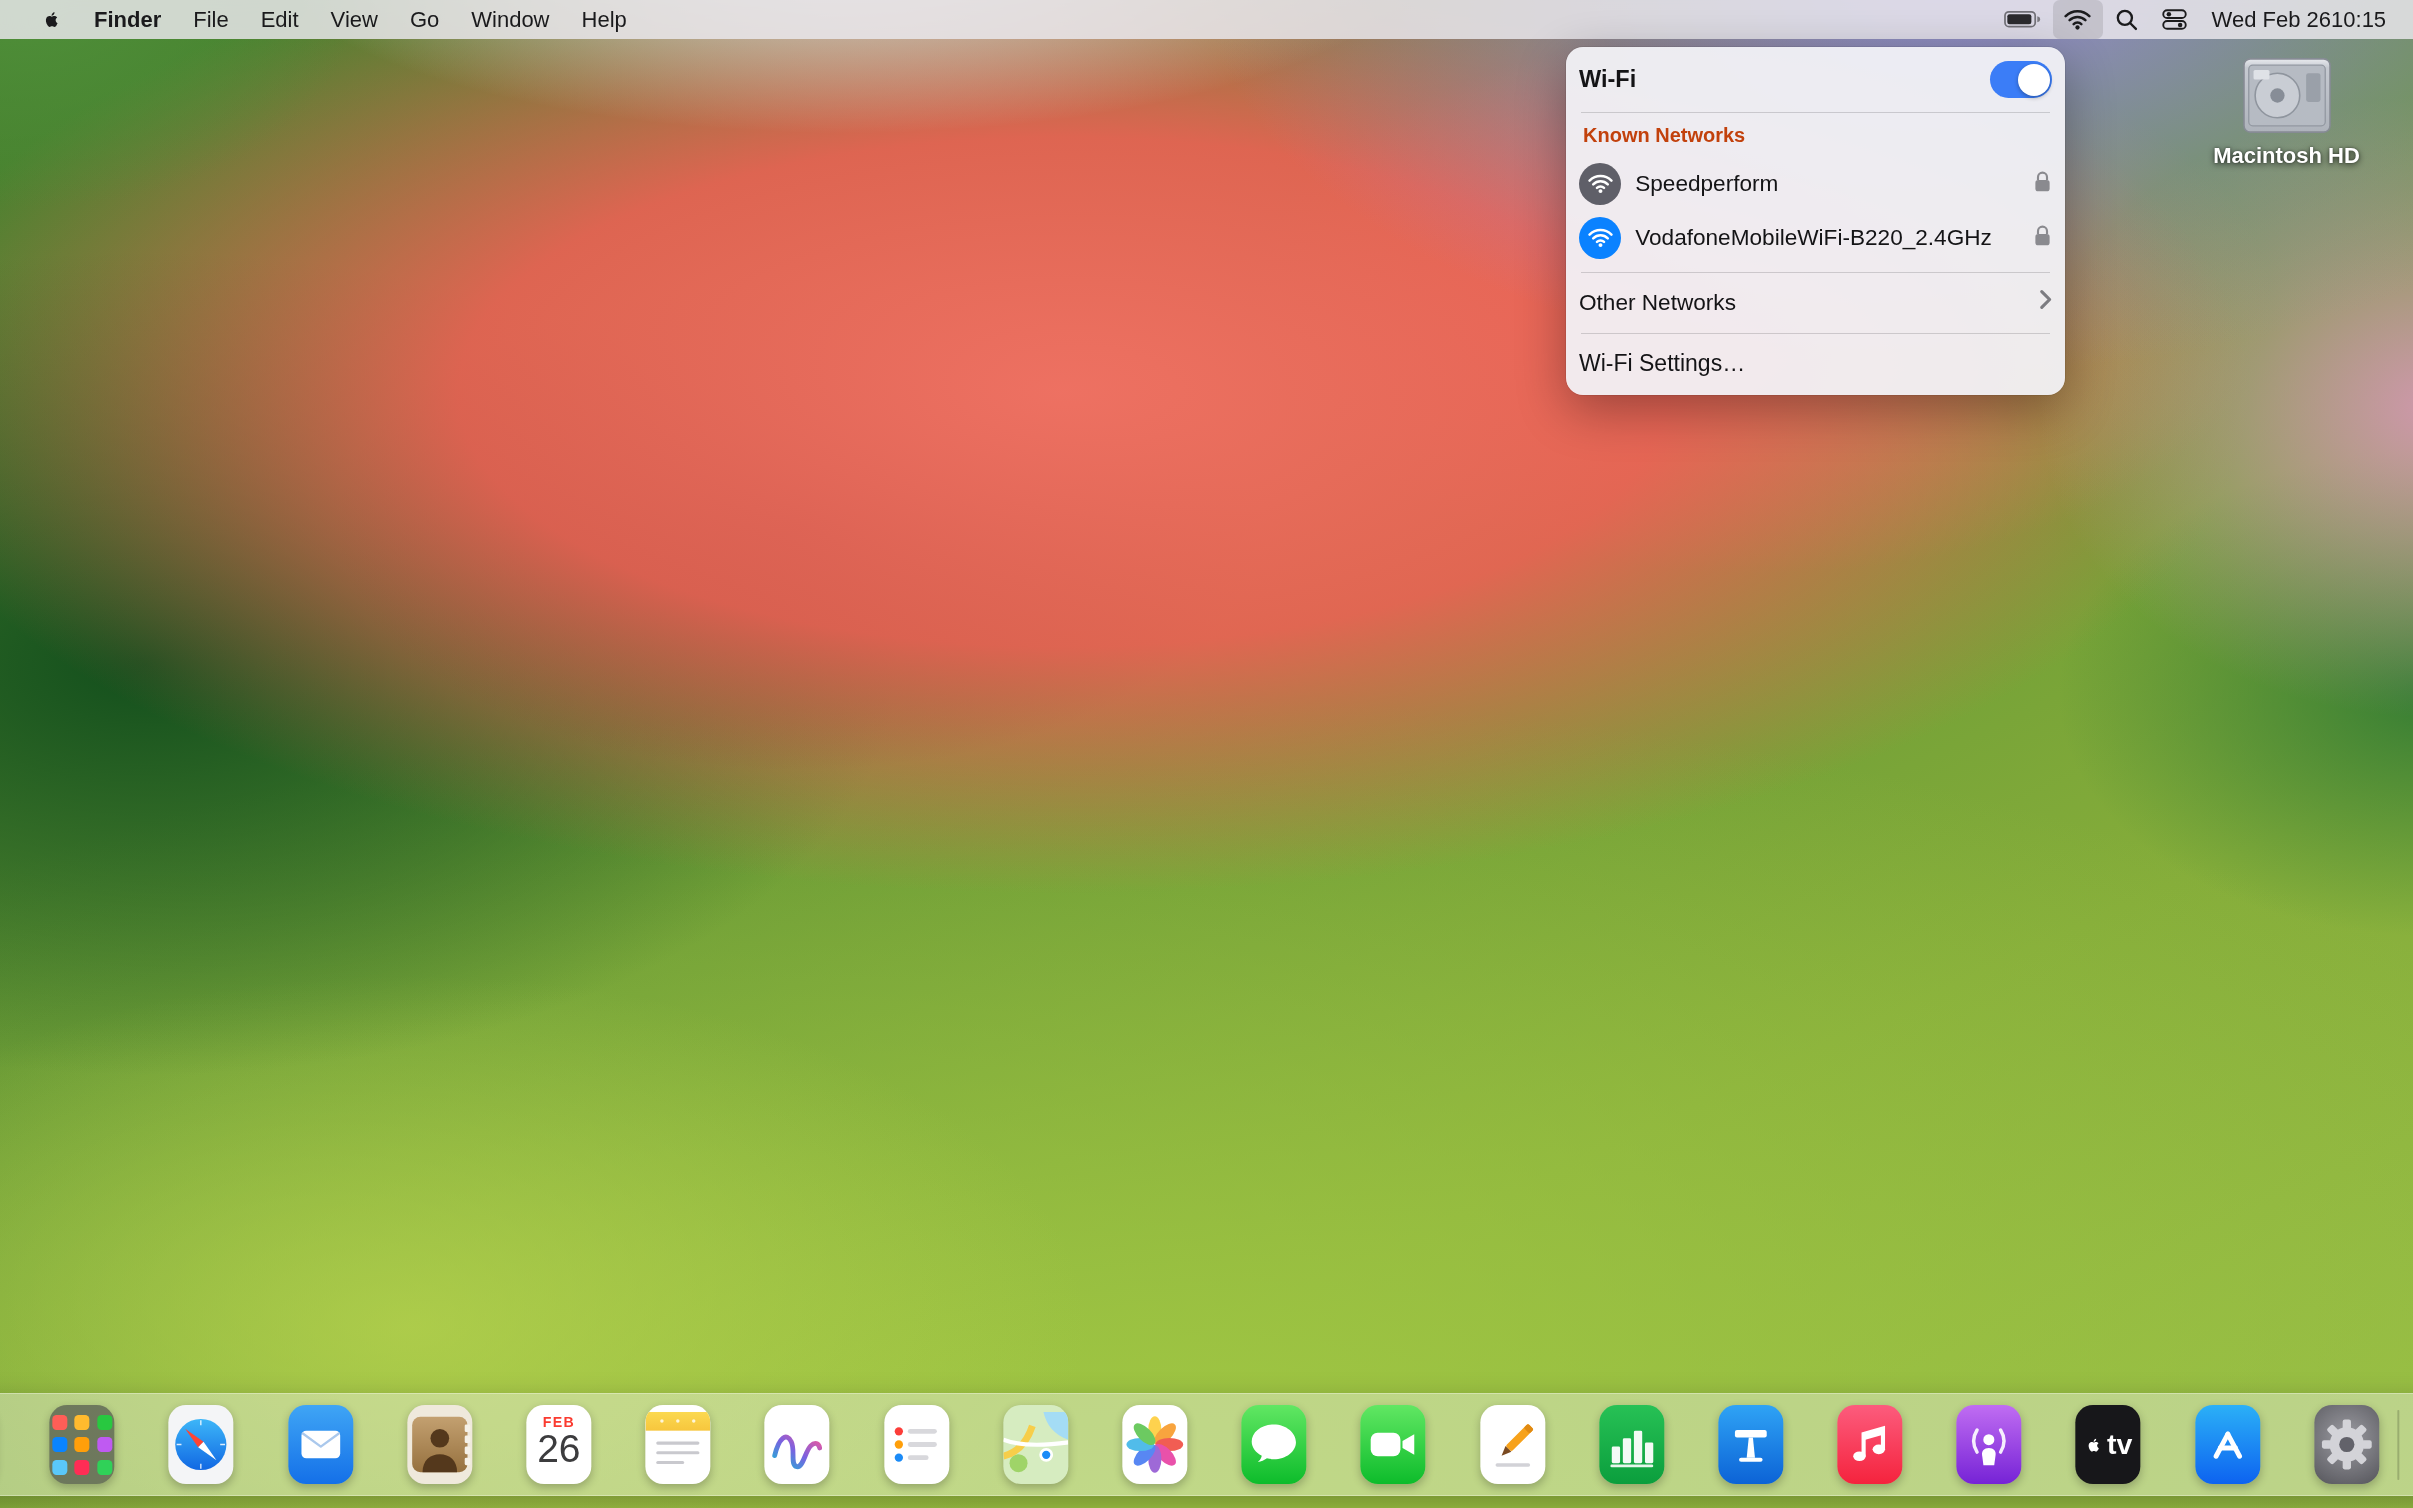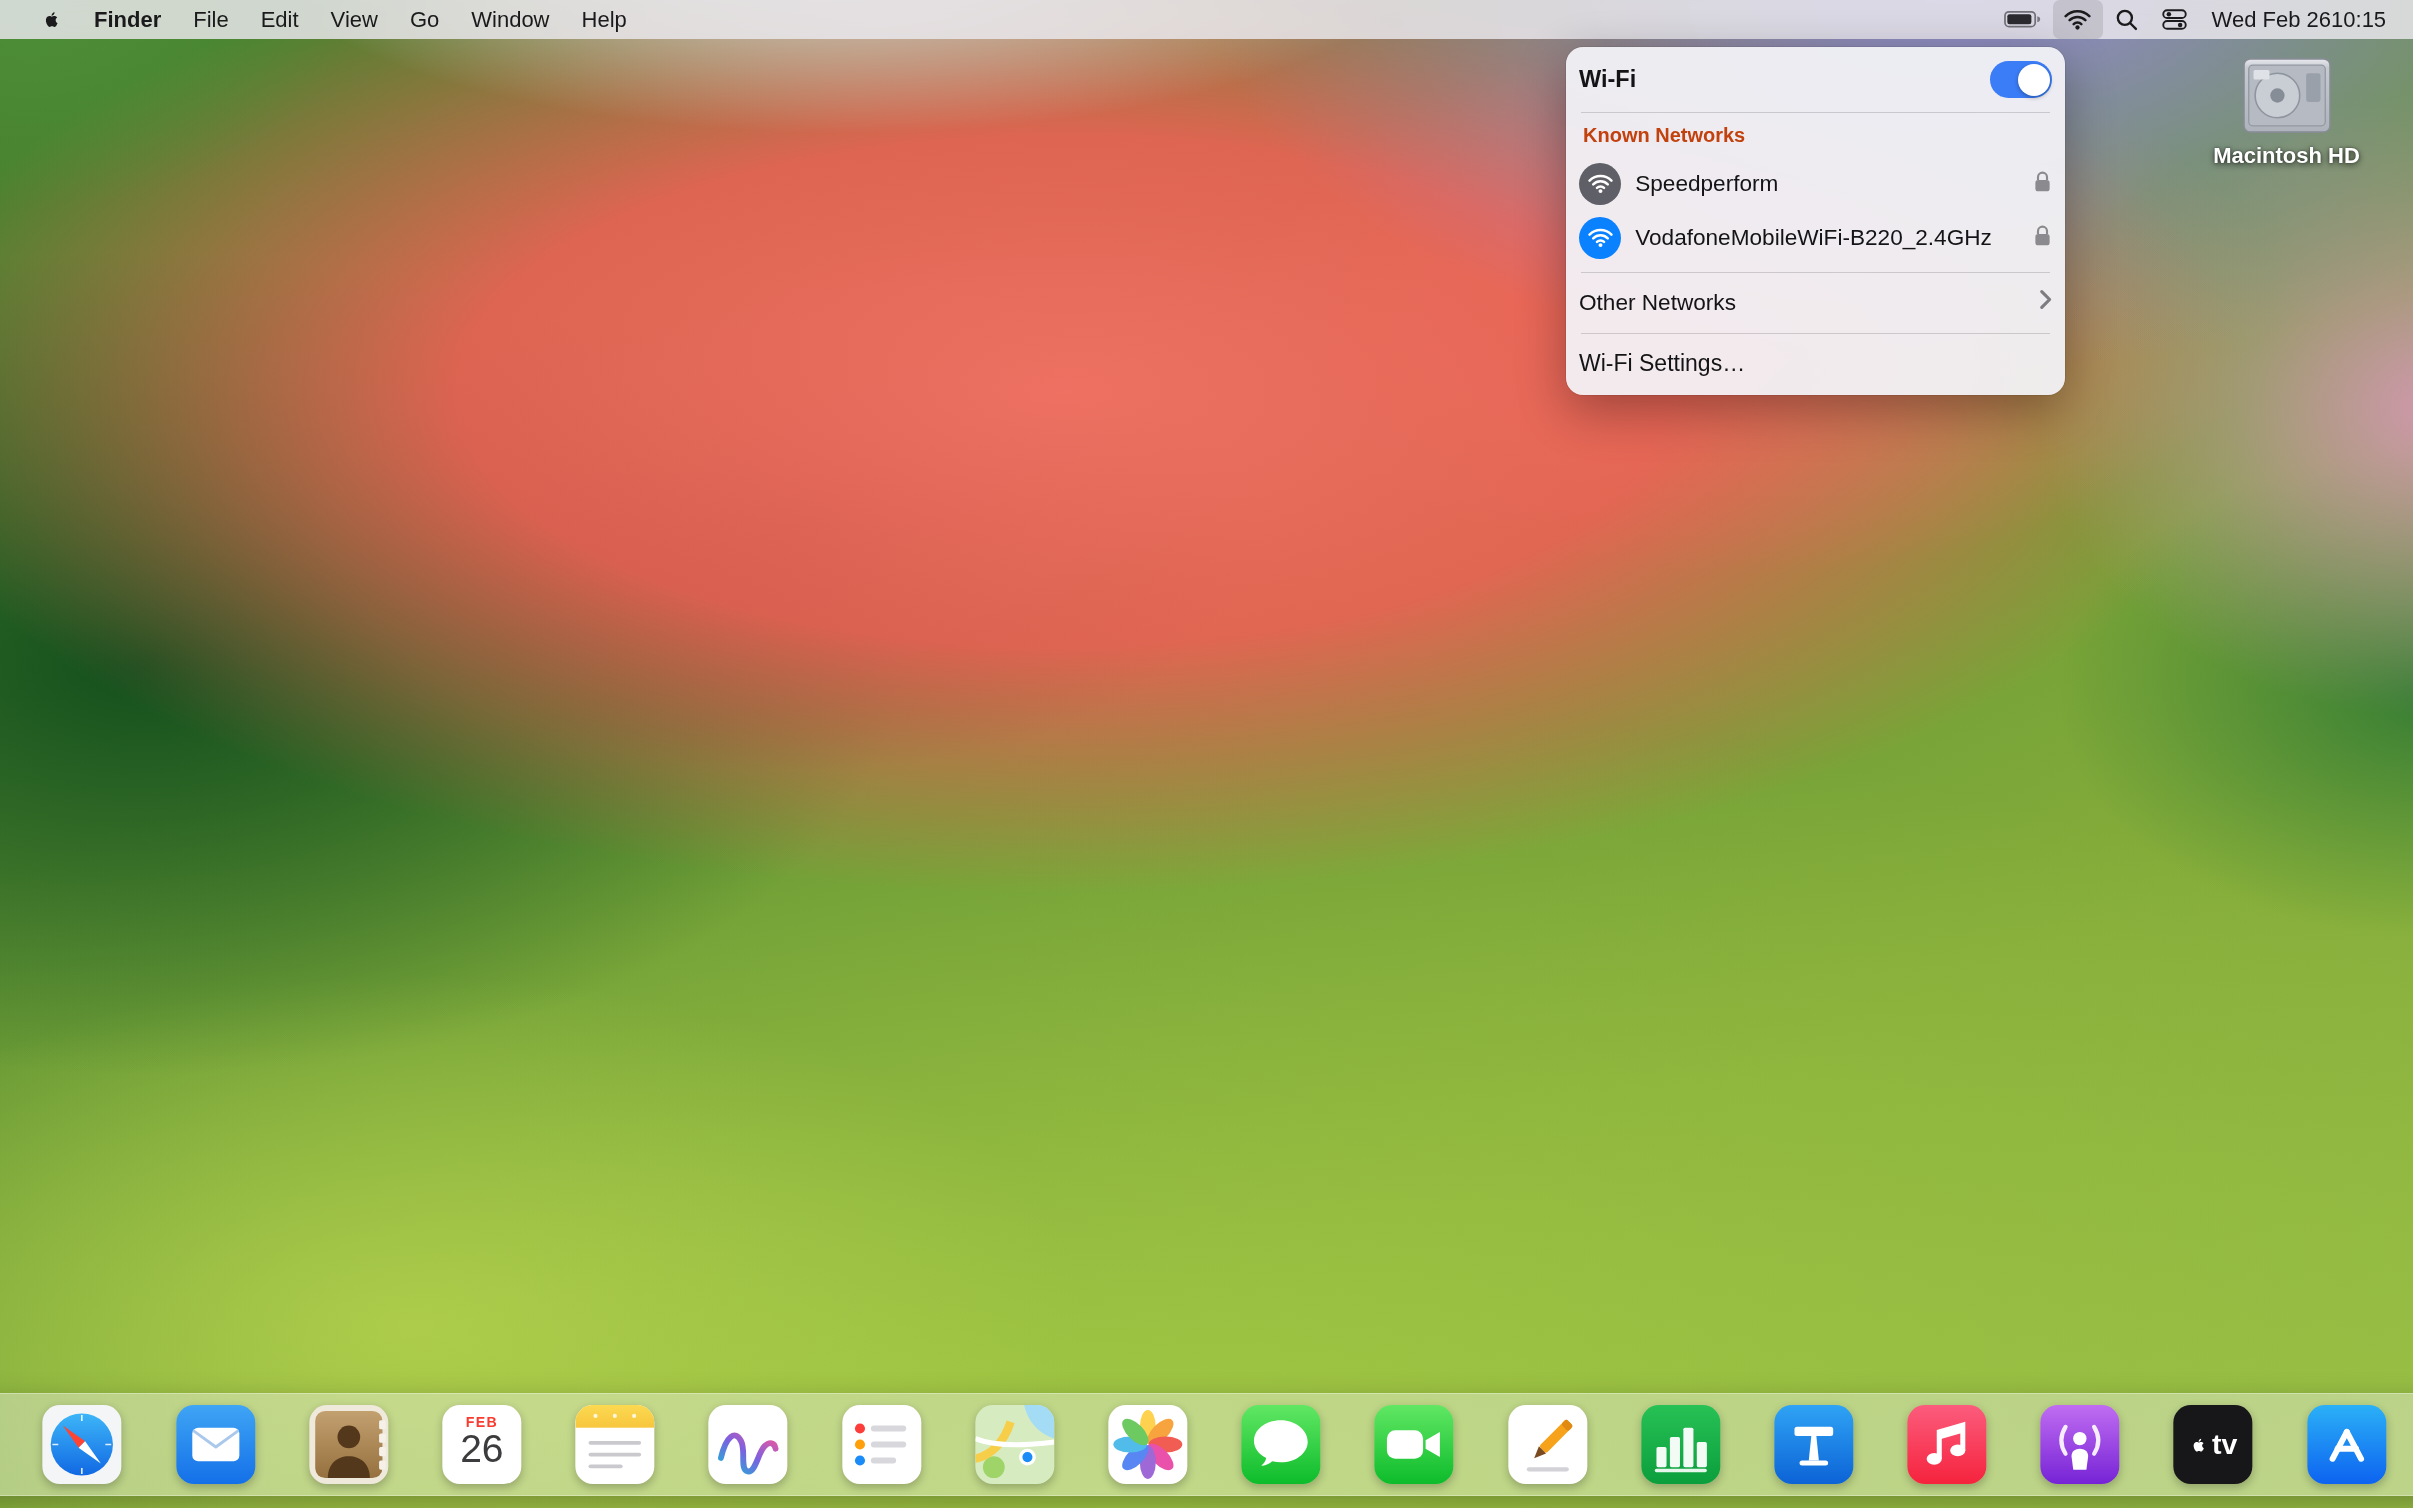--- a/index.html
+++ b/index.html
@@ -58,21 +58,21 @@
 
   
   .hd { position:absolute; top:54px; right:30px; width:193px; display:flex; flex-direction:column; align-items:center; gap:3px; z-index:10; }
   .hd-label { color:#fff; font-size:22px; font-weight:600; text-shadow:0 1.7px 6.7px rgba(0,0,0,0.65), 0 0 2.5px rgba(0,0,0,0.45); }
 
   
   .dock { position:absolute; left:50%; bottom:11.7px; transform:translateX(-50%);
     display:flex; align-items:center; gap:14.2px; padding:11px 13.4px;
     background:rgba(244,244,246,0.38); border:0.8px solid rgba(255,255,255,0.32);
     border-radius:25px; box-shadow:0 10px 30px rgba(0,0,0,0.28); z-index:40; }
-  .dock-item { position:relative; width:79px; height:79px; flex:0 0 auto;margin-left:40px; }
+  .dock-item { position:relative; width:65px; height:79px; flex:0 0 auto;margin-left:40px; }
   .di { position:absolute; inset:0; border-radius:17.6px; overflow:hidden; box-shadow:0 3.4px 8.4px rgba(0,0,0,0.22); }
   .di > svg { position:absolute; inset:0; width:100%; height:100%; }
   .di.bare { background:none; box-shadow:none; }
   .run-dot { position:absolute; left:50%; bottom:-10px; transform:translateX(-50%); width:6.7px; height:6.7px; border-radius:50%; background:rgba(45,45,45,0.8); }
   .dock-sep { width:1.7px; height:70px; background:rgba(0,0,0,0.18); border-radius:0.8px; margin:0 4.2px; flex:0 0 auto; }
 
   .finder   { background:linear-gradient(180deg,#4ab3f4,#1173e2); }
   .siri     { background:#141418; }
   .siri .orb { position:absolute; inset:12.6px; border-radius:50%;
     background:

